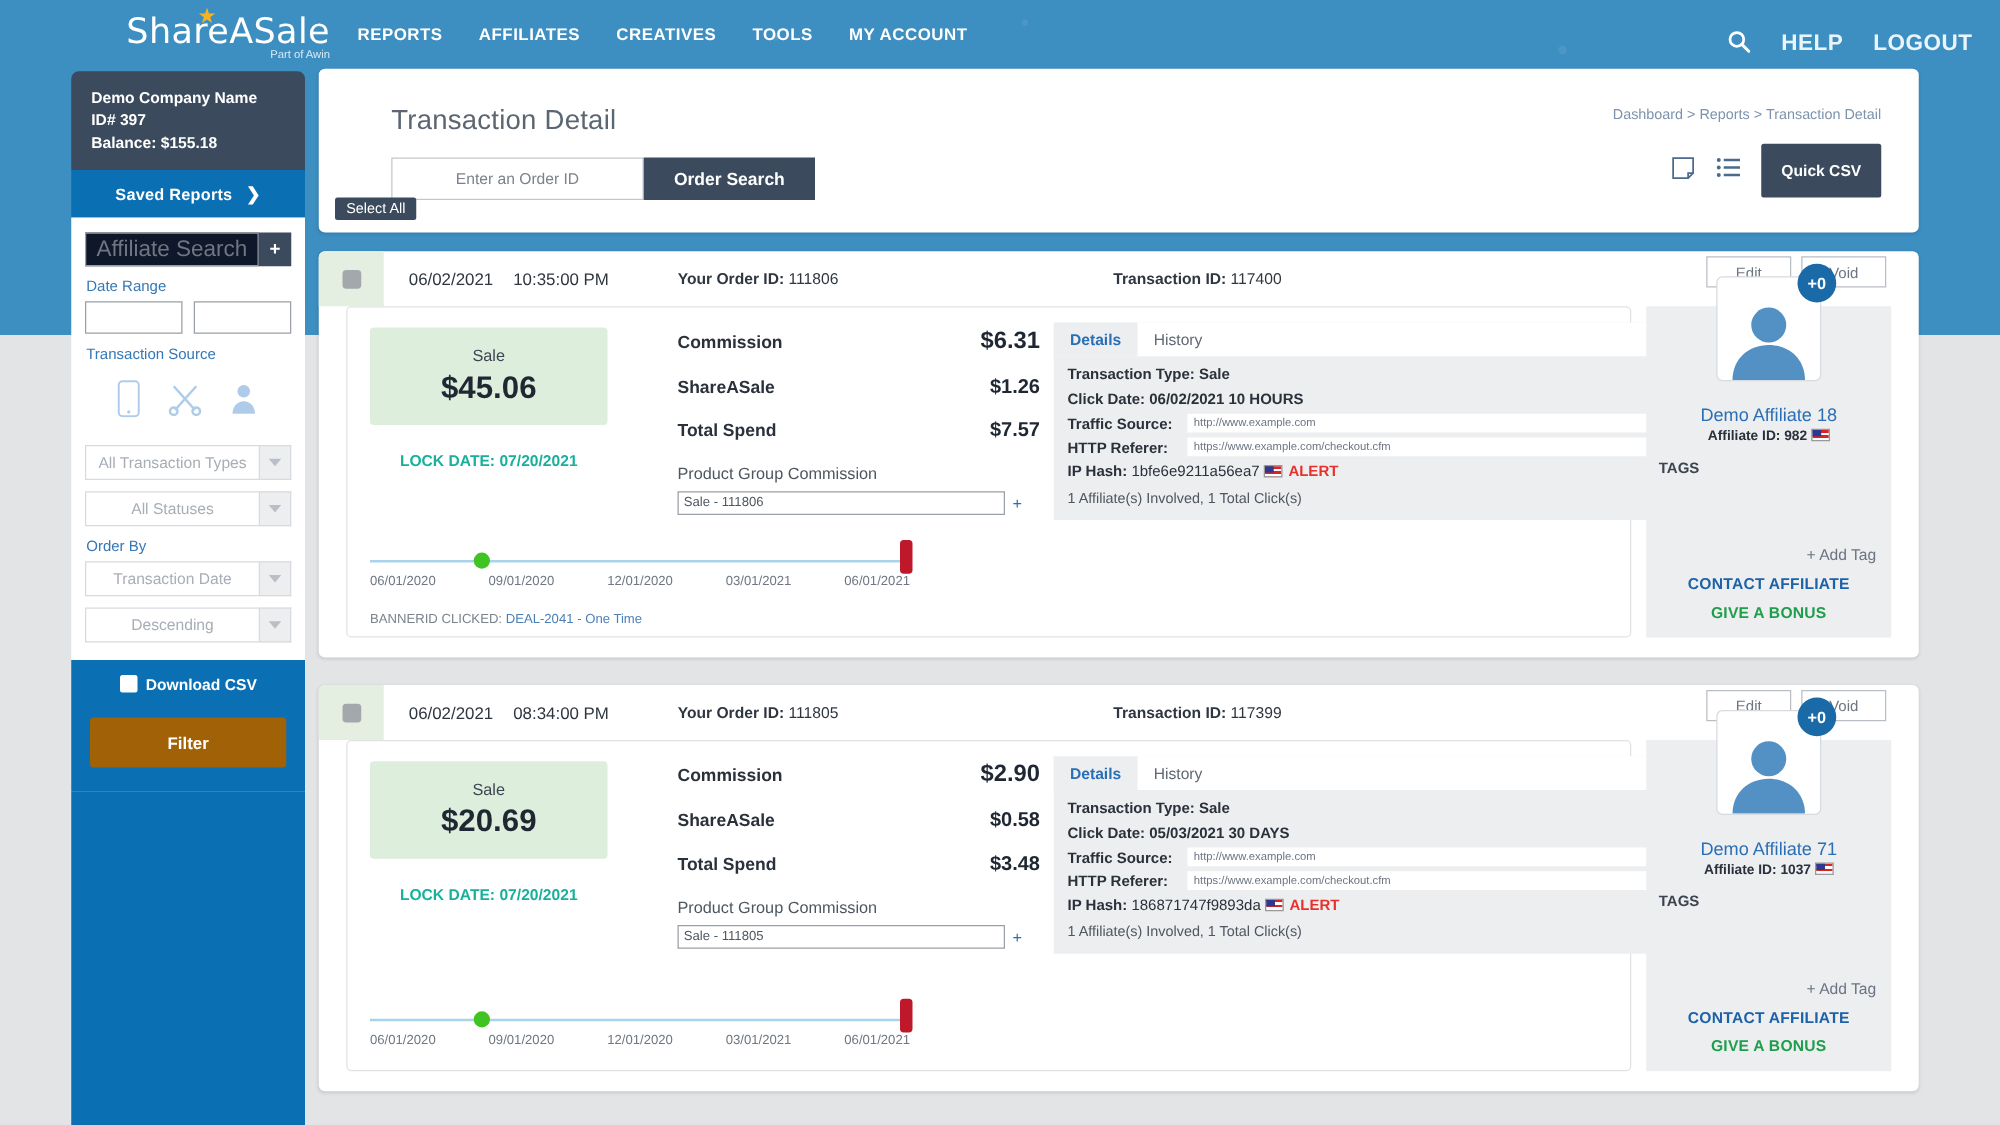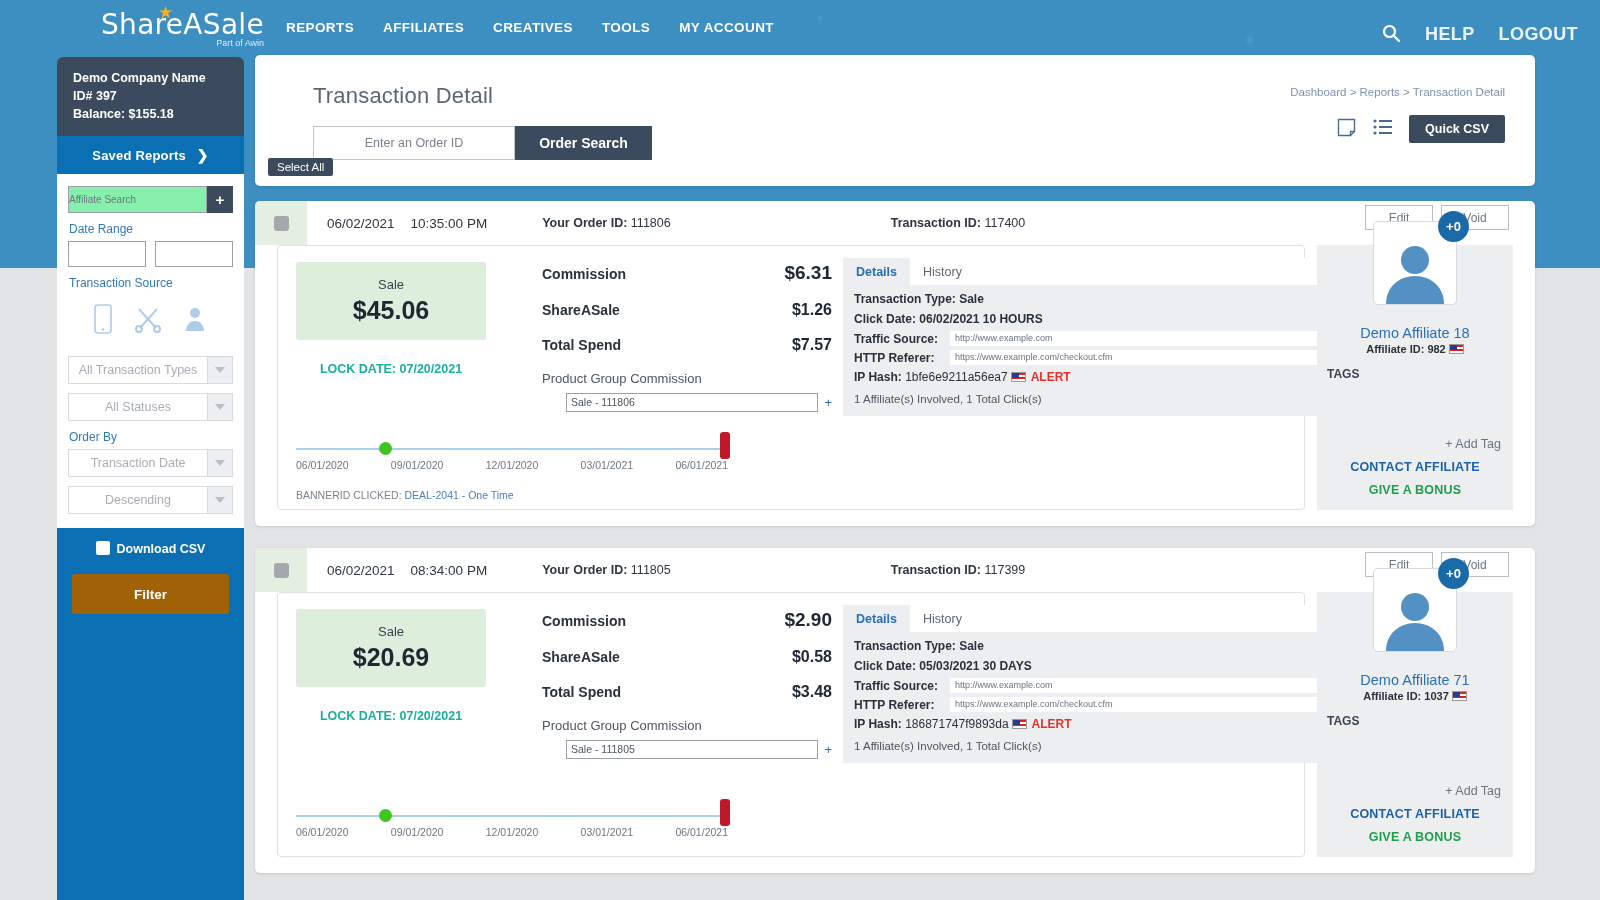--- a/index.html
+++ b/index.html
@@ -51,22 +51,22 @@
   }
   .acctbox div { font-size: 12.5px; font-weight: bold; }
   .saved {
     background: #0b6fb4; color: #fff; text-align: center; padding: 11px 0;
     font-size: 13px; font-weight: bold; letter-spacing: .2px;
   }
   .saved .chev { margin-left: 7px; font-size: 14px; }
   .filterpanel { background: #fff; padding: 12px 11px 14px 11px; }
   .affrow { display: flex; }
   .affrow .inp {
-    flex: 1; height: 27px; border: 1px solid #9aa0a6; background:#86efac;
-    font-size: 10px; color: #6f7680; text-align: left; line-height: 25px;
+    flex: 1; height: 27px; border: 1px solid #9aa0a6; background:#0f172a;
+    font-size: 18px; color: #6f7680; text-align: center; line-height: 25px;
   }
   .affrow .plus {
     width: 26px; height: 27px; background: #3b4a5d; color: #fff;
     display:flex; align-items:center; justify-content:center; font-size: 15px; font-weight: bold;
   }
   .flabel { color: #3478b5; font-size: 12px; margin: 9px 0 5px 1px; }
   .daterow { display: flex; gap: 9px; }
   .daterow .d { flex: 1; height: 26px; border: 1px solid #9aa0a6; background: #fff; }
   .srcicons { display: flex; justify-content: space-around; align-items: center; height: 52px; padding: 0 14px; }
   .srcicons svg { opacity: .45; }
@@ -109,21 +109,21 @@
   .searchrow input::placeholder { color: #7b828b; }
   .ordersearch {
     width: 137px; height: 34px; background: #3b4a5d; color: #fff; border: none;
     font-size: 14px; font-weight: bold; font-family: inherit; cursor: pointer;
   }
   .breadcrumb {
     position: absolute; right: 30px; top: 31px; font-size: 11.5px; color: #7d93ad;
   }
   .toolicons { position: absolute; right: 30px; top: 60px; display: flex; align-items: center; gap: 17px; }
   .quickcsv {
-    background: #3b4a5d; color: #fff; border: none; height: 28px; padding: 0 16px;
+    background: #3b4a5d; color: #fff; border: none; height: 43px; padding: 0 16px;
     font-size: 12.5px; font-weight: bold; font-family: inherit; border-radius: 2px; cursor:pointer;
   }
   .selectall {
     position: absolute; left: 13px; top: 103px; background: #3b4a5d; color: #fff;
     font-size: 11.5px; padding: 3px 9px; border-radius: 2px; border: none;
     font-family: inherit; cursor: pointer;
   }
 
   
   .txn { position: relative; margin-top: 15px; }
@@ -156,21 +156,21 @@
   .salebox .lbl { font-size: 13px; color: #3c4450; }
   .salebox .amt { font-size: 25px; font-weight: bold; color: #1f2732; margin-top: 4px; }
   .lockdate { margin-top: 22px; width: 190px; text-align:center; color: #19b09b; font-size: 12.5px; font-weight: bold; }
 
   .money { position: absolute; left: 264px; top: 16px; width: 290px; }
   .money .row { display: flex; justify-content: space-between; align-items: baseline; margin-bottom: 17px; }
   .money .row .k { font-size: 14px; font-weight: bold; color: #2a313b; }
   .money .row .v { font-size: 19px; font-weight: bold; color: #1f2732; }
   .money .row.r2 .v, .money .row.r3 .v { font-size: 16px; }
   .pgc { font-size: 13px; color: #4e5660; margin-top: 4px; }
-  .pgcinput { display: flex; align-items: center; margin-top: 7px; margin-left: 24px; }
+  .pgcinput { display: flex; align-items: center; margin-top: 7px; }
   .pgcinput .b {
     width: 262px; height: 19px; border: 1px solid #9aa0a6; background: #fff;
     font-size: 10.5px; color: #4e5660; padding-left: 4px; line-height: 17px;
   }
   .pgcinput .p { color: #2a6fb5; font-size: 13px; margin-left: 6px; }
 
   .details { position: absolute; left: 565px; top: 12px; width: 498px; background: #eceef0; padding: 0 0 9px 0; }
   .dtabs { display: flex; background: #fff; }
   .dtabs .t { padding: 7px 13px 6px 13px; font-size: 12.5px; color: #5f6873; cursor: pointer; }
   .dtabs .t.active { background: #eceef0; color: #2a6fb5; font-weight: bold; }

